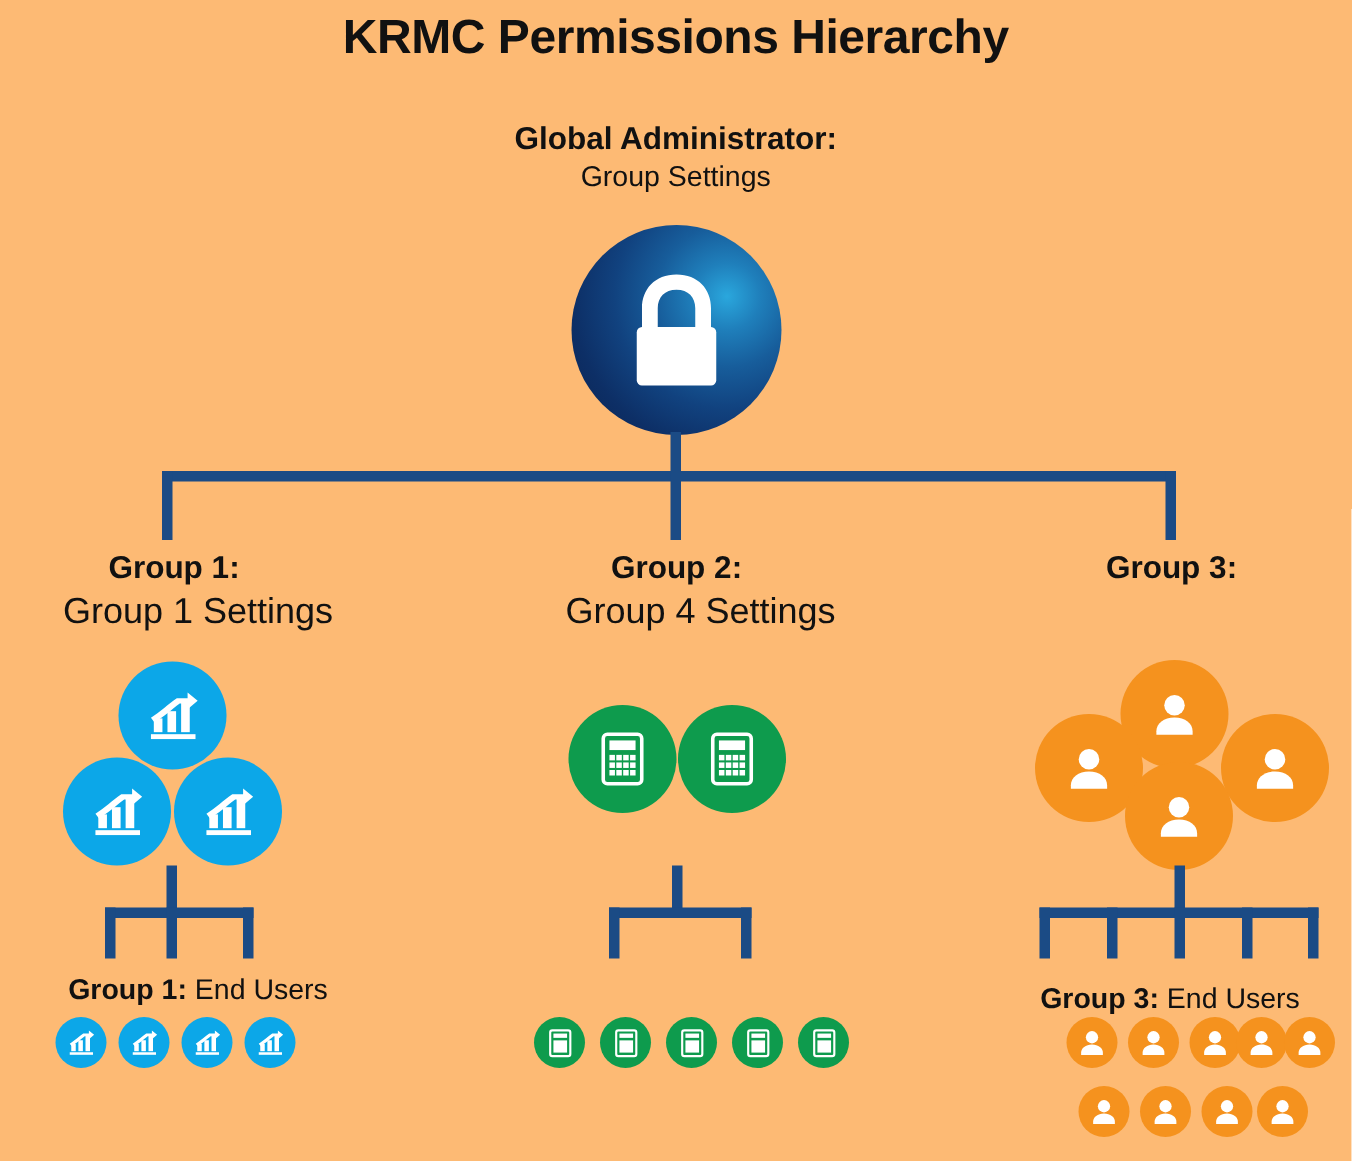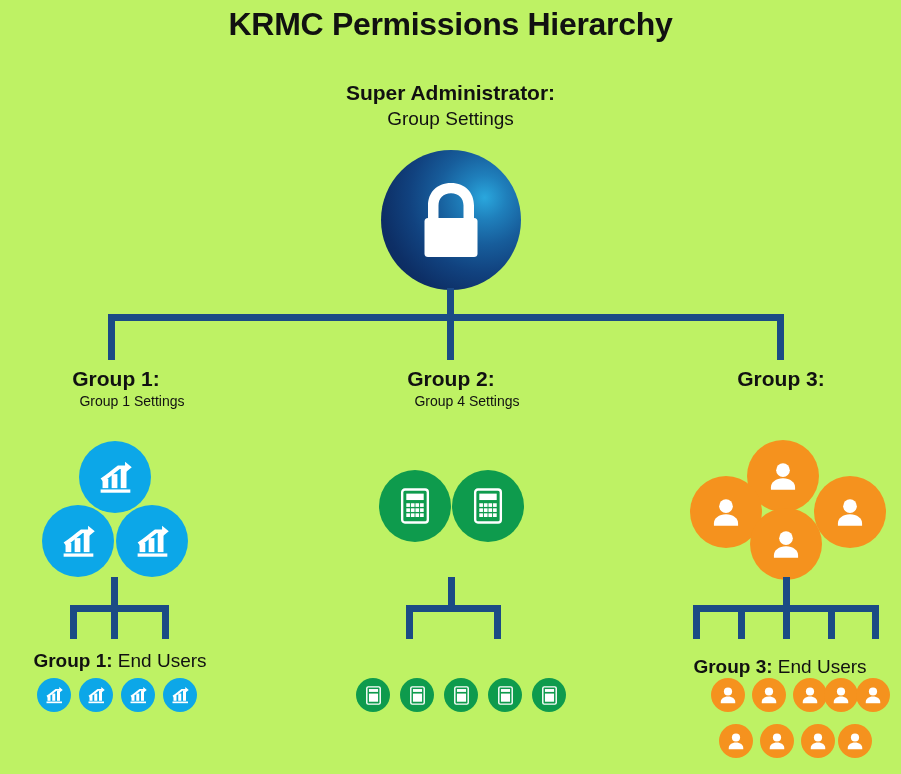--- a/index.html
+++ b/index.html
@@ -10,21 +10,21 @@
   }
   body {
     font-family: "Liberation Sans", "DejaVu Sans", sans-serif;
     color: #000000;
     -webkit-font-smoothing: antialiased;
   }
   #canvas {
     position: relative;
     width: 901px;
     height: 774px;
-    background: #bef264;
+    background: #fdba74;
     overflow: hidden;
   }
 
   
   .title {
     position: absolute;
     left: 0;
     top: 6px;
     width: 901px;
     text-align: center;
@@ -89,21 +89,21 @@
     line-height: 1.28;
   }
   .group-label .g1 {
     display: block;
     font-size: 21px;
     font-weight: bold;
     color: #111111;
   }
   .group-label .g2 {
     display: block;
-    font-size: 14px;
+    font-size: 24px;
     font-weight: normal;
     color: #111111;
     margin-left: 32px;
   }
 
   
   .eu-label {
     position: absolute;
     text-align: center;
     font-size: 19px;
@@ -126,21 +126,21 @@
   .ic svg { display: block; }
 </style>
 </head>
 <body>
 
 <div id="canvas">
 
   <div class="title">KRMC Permissions Hierarchy</div>
 
   <div class="root-label">
-    <span class="l1">Super Administrator:</span>
+    <span class="l1">Global Administrator:</span>
     <span class="l2">Group Settings</span>
   </div>
 
   <div class="lock-sphere">
     <svg class="lock-glyph" viewBox="0 0 72 78">
       <path d="M36 2 C21.6 2 13 11.8 13 24.5 L13 38 L23.5 38 L23.5 24.5 C23.5 17.2 28.2 12.2 36 12.2 C43.8 12.2 48.5 17.2 48.5 24.5 L48.5 38 L59 38 L59 24.5 C59 11.8 50.4 2 36 2 Z" fill="#ffffff"></path>
       <rect x="9.5" y="37" width="53" height="39" rx="3.5" fill="#ffffff"></rect>
     </svg>
   </div>
 
@@ -182,21 +182,21 @@
       <path d="M9 25.5 C15 22 21 16 27 12 L34.5 12 L34.5 8 L41.5 13.8 L34.5 19.6 L34.5 15.6 L29 15.6 C23.5 19.8 17 25.5 11.5 28.8 Z" fill="#ffffff"></path>
     </svg>
   </div>
 
   <div class="ln" style="left:111px; top:577px; width:7px; height:31px;"></div>
   <div class="ln" style="left:70px; top:605px; width:99px; height:7px;"></div>
   <div class="ln" style="left:70px; top:605px; width:7px; height:34px;"></div>
   <div class="ln" style="left:111px; top:605px; width:7px; height:34px;"></div>
   <div class="ln" style="left:162px; top:605px; width:7px; height:34px;"></div>
 
-  <div class="eu-label" style="left:0px; top:650px; width:240px;">
+  <div class="eu-label" style="left:12px; top:650px; width:240px;">
     <b>Group 1:</b><span> End Users</span>
   </div>
 
   <div class="ic" style="left:37px; top:678px; width:34px; height:34px; background:#0ca7e8;">
     <svg viewBox="0 0 48 48" width="24" height="24">
       <rect x="9" y="37" width="31" height="3.4" fill="#ffffff"></rect>
       <rect x="11" y="26" width="6" height="9.6" fill="#ffffff"></rect>
       <rect x="20.5" y="21" width="6" height="14.6" fill="#ffffff"></rect>
       <rect x="30" y="15" width="6" height="20.6" fill="#ffffff"></rect>
       <path d="M9 25.5 C15 22 21 16 27 12 L34.5 12 L34.5 8 L41.5 13.8 L34.5 19.6 L34.5 15.6 L29 15.6 C23.5 19.8 17 25.5 11.5 28.8 Z" fill="#ffffff"></path>

